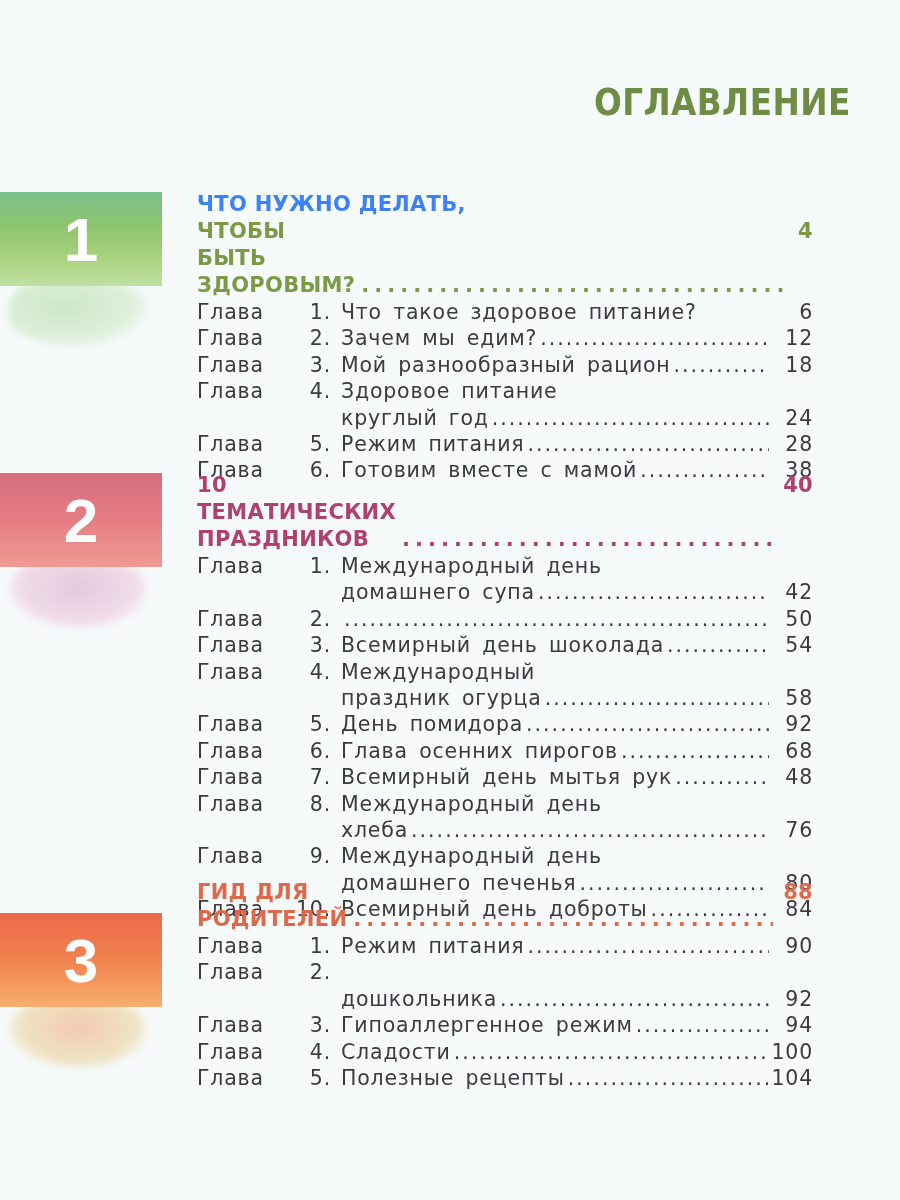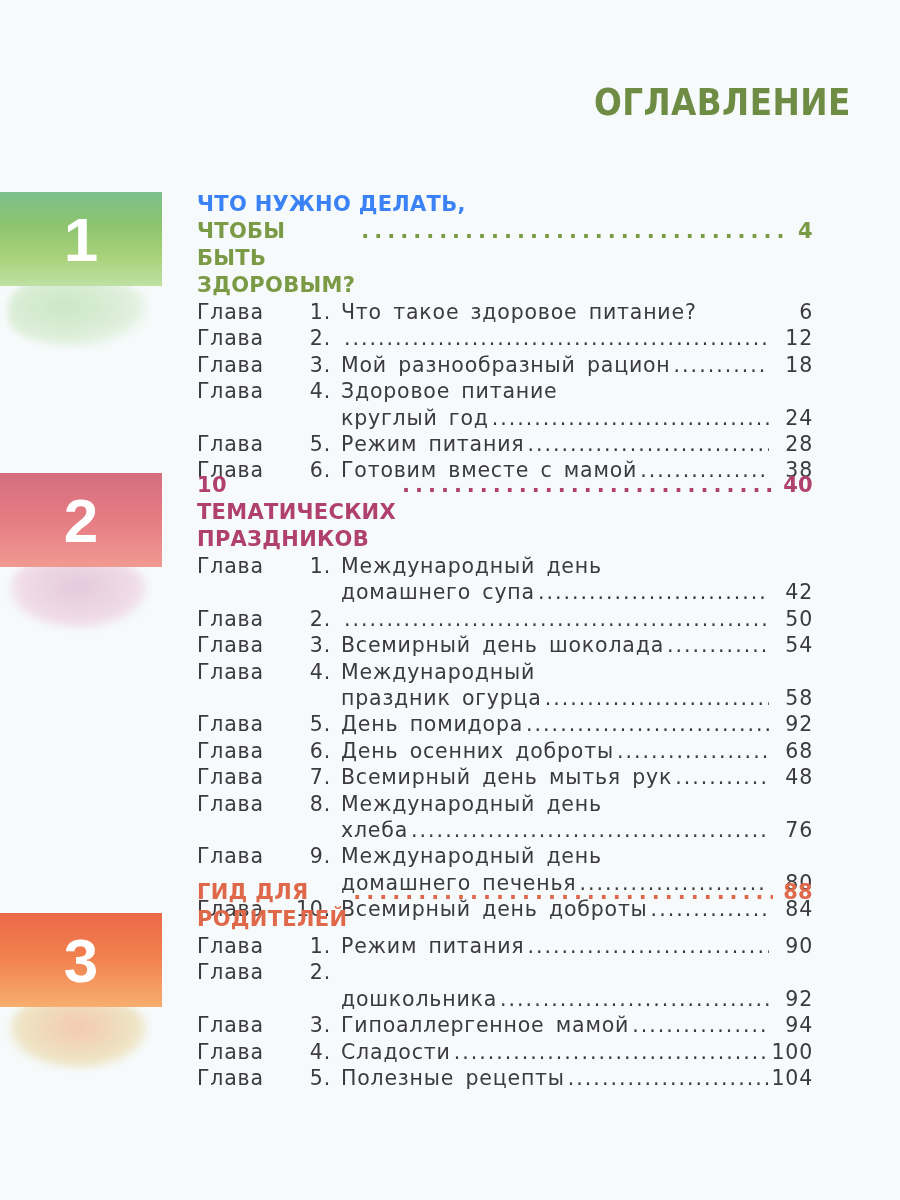--- a/index.html
+++ b/index.html
@@ -40,21 +40,21 @@
     .b2 .bar { background: linear-gradient(180deg, #d66e80 0%, #e47a82 45%, #f09a92 100%); }
     .b2 .splash { background: radial-gradient(ellipse at 50% 40%, #d7a3c4, #ecc6da 60%, transparent 75%); }
     .b3 .bar { background: linear-gradient(180deg, #ec6a4a 0%, #f17f4d 45%, #f7ae6e 100%); }
     .b3 .splash { background: radial-gradient(ellipse at 50% 40%, #f3a372, #e8d49a 60%, transparent 75%); }
 
     .toc { position: absolute; left: 197px; width: 616px; }
     .section-head {
       font-weight: bold; font-size: 21px; line-height: 27px;
       display: flex; align-items: baseline; letter-spacing: 0.3px;
     }
-    .section-head .title-wrap { flex: 1 1 auto; display: flex; align-items: flex-start; min-width: 0; }
+    .section-head .title-wrap { flex: 1 1 auto; display: flex; align-items: flex-end; min-width: 0; }
     .section-head .leader-dots {
       flex: 1 1 auto; overflow: hidden; white-space: nowrap;
       margin: 0 10px 0 6px; letter-spacing: 5px;
     }
     .section-head .page { flex: 0 0 auto; text-align: right; }
     .row {
       display: flex; align-items: baseline;
       font-size: 20.5px; line-height: 26.4px;
       letter-spacing: 0.8px; word-spacing: 4px;
     }
@@ -103,20 +103,21 @@
         <span class="chnum">1.</span>
         <span class="text">
           <span>Что такое здоровое питание?</span>
         </span>
         <span class="page">6</span>
       </div>
       <div class="row">
         <span class="label">Глава</span>
         <span class="chnum">2.</span>
         <span class="text">
+          <span>Зачем мы едим?</span>
           <span class="leader-dots">........................................................................</span>
         </span>
         <span class="page">12</span>
       </div>
       <div class="row">
         <span class="label">Глава</span>
         <span class="chnum">3.</span>
         <span class="text">
           <span>Мой разнообразный рацион</span>
           <span class="leader-dots">........................................................................</span>
@@ -227,21 +228,21 @@
         <span class="text">
           <span>День помидора</span>
           <span class="leader-dots">........................................................................</span>
         </span>
         <span class="page">92</span>
       </div>
       <div class="row">
         <span class="label">Глава</span>
         <span class="chnum">6.</span>
         <span class="text">
-          <span>День осенних доброты</span>
+          <span>Глава осенних пирогов</span>
           <span class="leader-dots">........................................................................</span>
         </span>
         <span class="page">68</span>
       </div>
       <div class="row">
         <span class="label">Глава</span>
         <span class="chnum">7.</span>
         <span class="text">
           <span>Всемирный день мытья рук</span>
           <span class="leader-dots">........................................................................</span>
@@ -323,21 +324,21 @@
         <span class="text">
           <span>дошкольника</span>
           <span class="leader-dots">........................................................................</span>
         </span>
         <span class="page">92</span>
       </div>
       <div class="row">
         <span class="label">Глава</span>
         <span class="chnum">3.</span>
         <span class="text">
-          <span>Гипоаллергенное мамой</span>
+          <span>Гипоаллергенное режим</span>
           <span class="leader-dots">........................................................................</span>
         </span>
         <span class="page">94</span>
       </div>
       <div class="row">
         <span class="label">Глава</span>
         <span class="chnum">4.</span>
         <span class="text">
           <span>Сладости</span>
           <span class="leader-dots">........................................................................</span>

